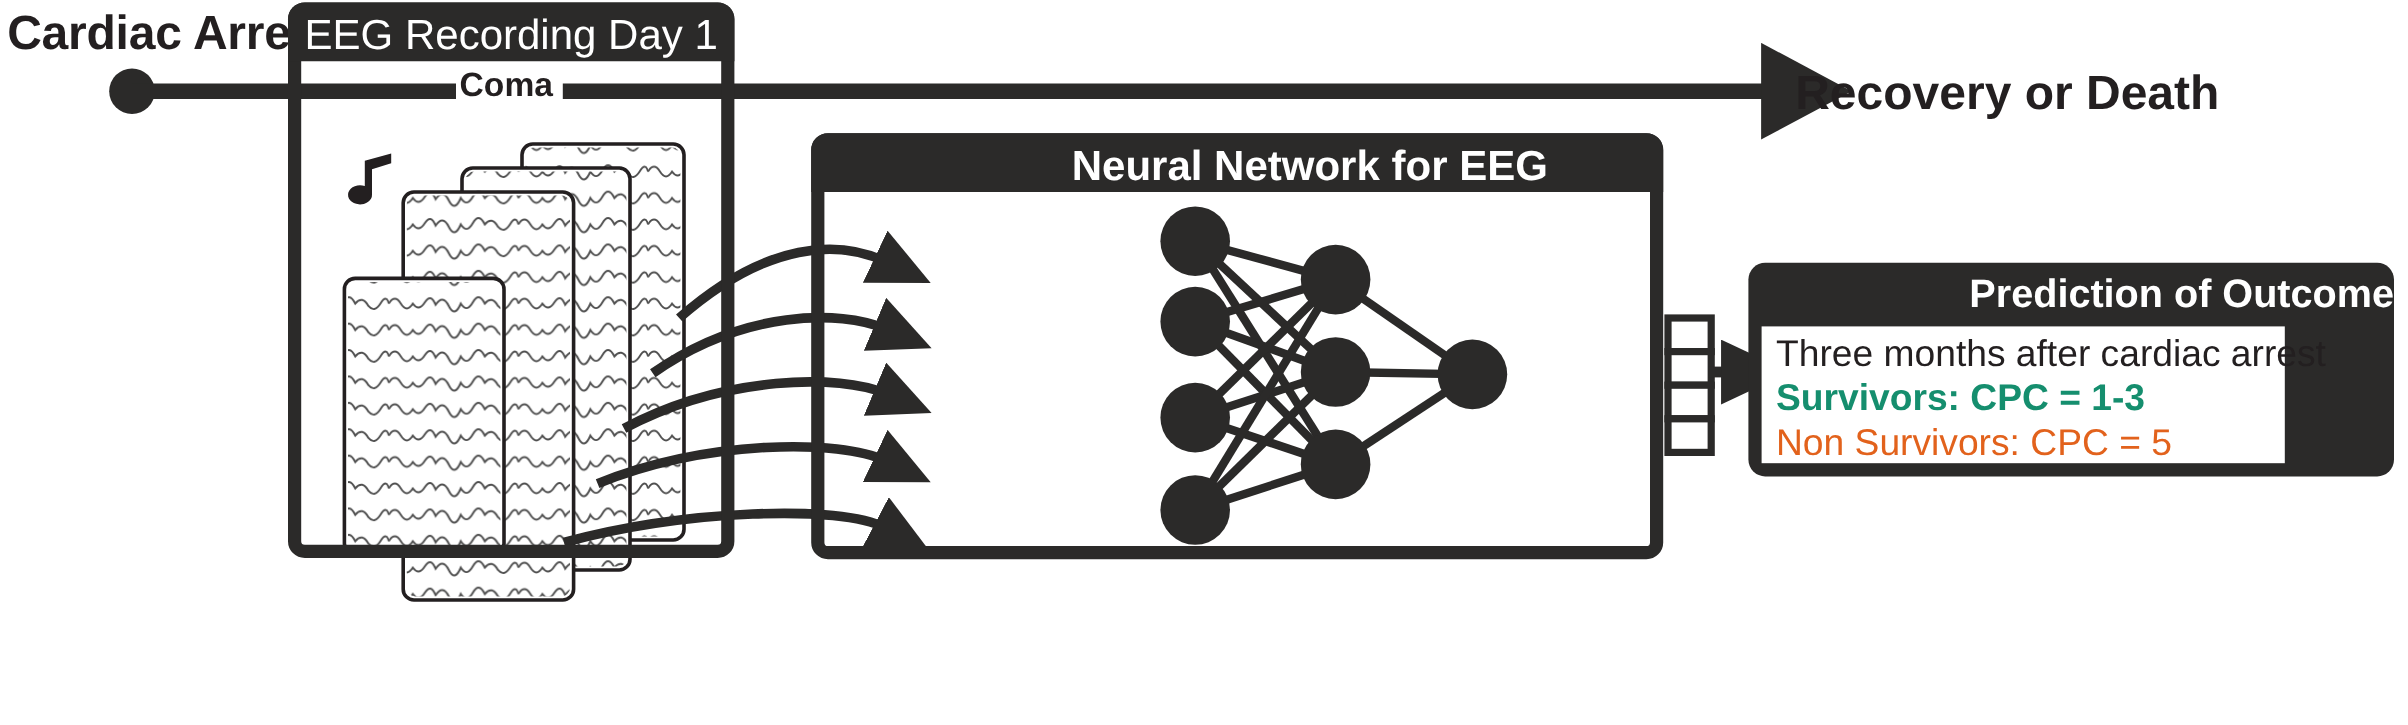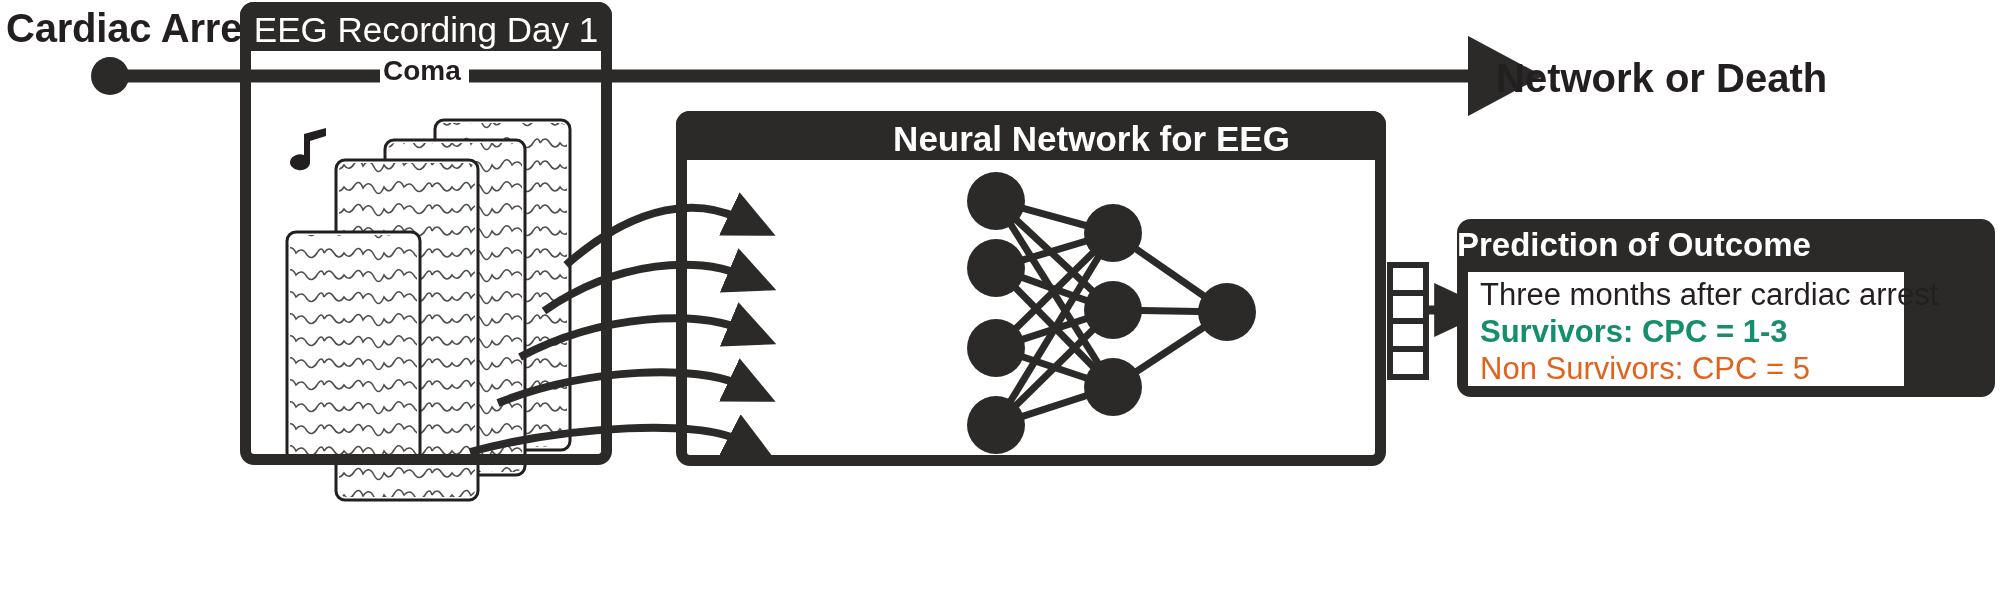--- a/index.html
+++ b/index.html
@@ -88,21 +88,21 @@
   #pred-panel{
     left:1457px; top:219px;
     width:538px; height:178px;
     background:#2b2a29;
     border-radius:14px;
     box-sizing:border-box;
   }
   #pred-title{
     left:1457px; top:226px;
     width:538px;
-    text-align:left;
+    text-align:right;
     color:#ffffff;
     font-size:33px;
     font-weight:bold;
     white-space:nowrap;
   }
   #pred-body{
     left:1468px; top:272px;
     width:436px; height:114px;
     background:#ffffff;
     box-sizing:border-box;
@@ -222,21 +222,21 @@
     </g>
     <g>
       <line x1="1424" y1="310" x2="1445" y2="310" stroke="#2b2a29" stroke-width="9" marker-end="url(#arrowhead)"></line>
     </g>
   </svg>
 
   <div class="abs lbl" id="timeline-label-start">Cardiac Arrest</div>
 
   <div class="abs lbl" id="coma-label">Coma</div>
 
-  <div class="abs lbl" id="timeline-label-end">Network or Death</div>
+  <div class="abs lbl" id="timeline-label-end">Recovery or Death</div>
 
   <div class="abs" id="eeg-panel"></div>
   <div class="abs" id="eeg-panel-header"></div>
   <div class="abs" id="eeg-panel-title">EEG Recording Day 1</div>
 
   <div class="abs" id="nn-panel"></div>
   <div class="abs" id="nn-panel-header"></div>
   <div class="abs" id="nn-panel-title">Neural Network for EEG</div>
 
   <div class="abs" id="pred-panel"></div>

